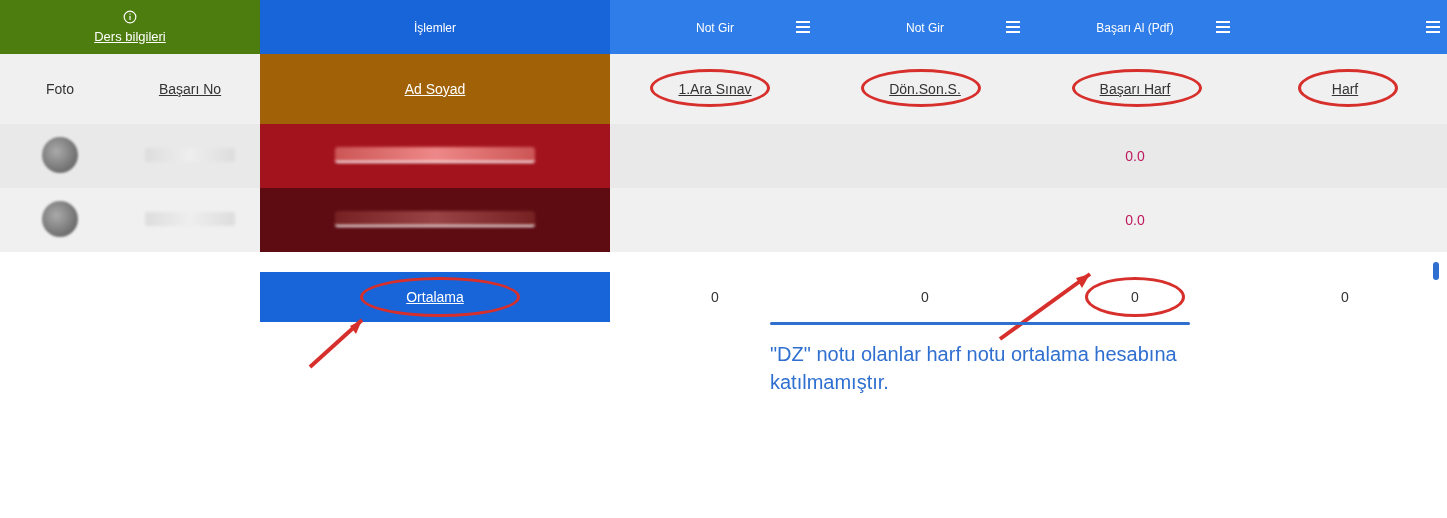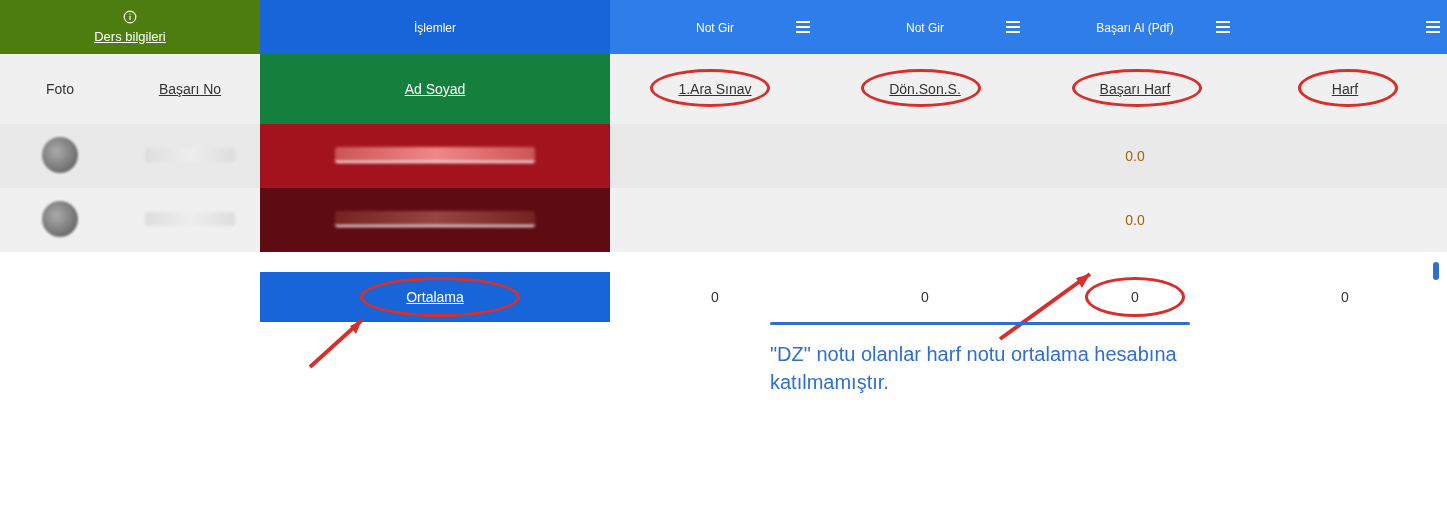--- a/index.html
+++ b/index.html
@@ -23,36 +23,36 @@
     .r1 .lightblue { background: #2f7de8; color: #ffffff; position: relative; }
     .ders-bilg { font-size: 13px; }
     .ders-bilg .info-icon { display: block; margin: 0 auto 2px auto; }
     .ders-bilg .lbl { text-decoration: underline; display: inline-block; }
     .hamburger { position: absolute; right: 10px; top: 50%; transform: translateY(-50%); cursor: pointer; }
     .hamburger svg { display: block; }
     .r1 .btn-label { font-size: 12px; }
 
     
     .r2 td { height: 70px; background: #f0f0f0; font-size: 14px; color: #333; }
-    .r2 .islem-head { background: #15803d; color: #fff; }
+    .r2 .islem-head { background: #a16207; color: #fff; }
     .r2 .uline { text-decoration: underline; }
     .circle-wrap { position: relative; display: inline-block; padding: 6px 20px; }
     .oval-annot { position: absolute; border: 3px solid #d72f2b; border-radius: 50%; pointer-events: none; }
 
     
     .drow td { height: 64px; }
     .drow.rA { background: #e9e9e9; }
     .drow.rB { background: #f0f0f0; }
     .drow .islem-cell.rA { background: #a3131d; }
     .drow .islem-cell.rB { background: #5e0c12; }
     .avatar { width: 36px; height: 36px; border-radius: 50%; background: radial-gradient(circle at 40% 40%, #aaa 0%, #777 60%, #555 100%); display: inline-block; filter: blur(1px); }
     .blur-strip { display: inline-block; width: 90px; height: 14px; background: linear-gradient(90deg,#ddd,#eee,#ddd); border-radius: 3px; filter: blur(1.5px); }
     .blur-strip.wide { width: 200px; height: 16px; background: linear-gradient(90deg,#c55,#e88,#c55); border-bottom: 2px solid #fff; }
     .blur-strip.wide.dark { background: linear-gradient(90deg,#722,#944,#722); }
-    .val { font-size: 14px; color: #a16207; }
+    .val { font-size: 14px; color: #be185d; }
 
     
     .spacer td { height: 20px; background: #fff; }
 
     
     .sumrow td { height: 50px; background: #fff; margin-top: 48px; }
     .sumrow .ort-cell { background: #1864d9; color: #fff; position: relative; }
     .sumrow .ort-txt { font-size: 14px; text-decoration: underline; }
     .sumrow .num { font-size: 14px; color: #333; }
     .sumrow .circ-small { position: relative; display: inline-block; }

